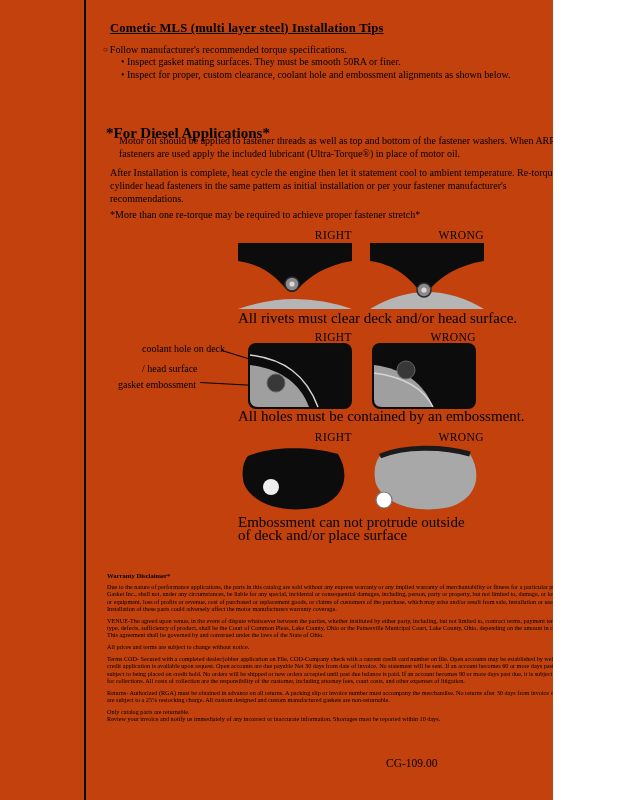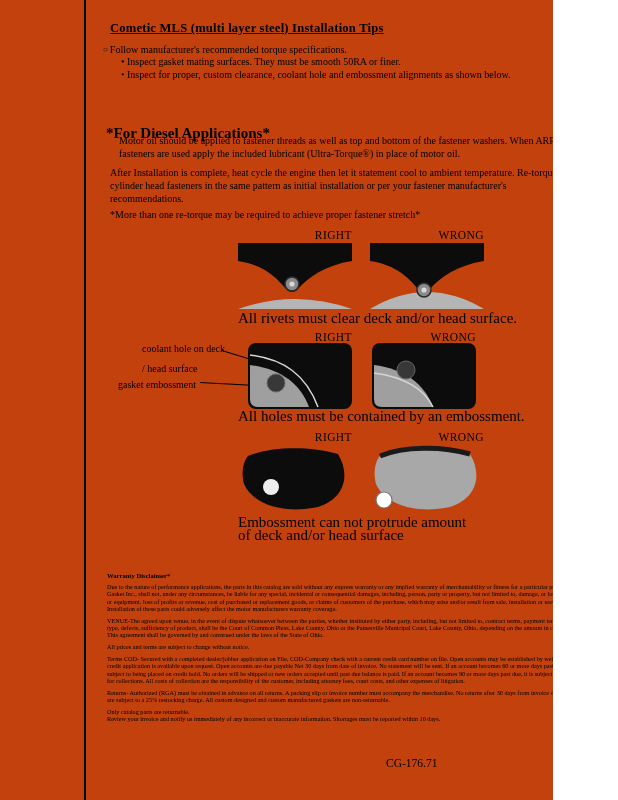--- a/index.html
+++ b/index.html
@@ -110,28 +110,28 @@
       <circle cx="33" cy="43" r="8" fill="#efefef"></circle>
     </svg>
   </div>
   <div class="panel" style="left:370px;top:444px;">
     <svg viewBox="0 0 114 68" width="114" height="68">
       <path d="M10,12 C34,2 72,2 100,10 C112,30 108,54 80,63 C48,70 16,62 6,40 C3,28 5,18 10,12 Z" fill="#a8a8a8"></path>
       <path d="M10,12 C34,2 72,2 100,10" fill="none" stroke="#1a1a1a" stroke-width="5"></path>
       <circle cx="14" cy="56" r="8" fill="#ffffff" stroke="#777" stroke-width="1.2"></circle>
     </svg>
   </div>
-  <div class="caption" style="left:238px;top:516px;width:240px;">Embossment can not protrude amount of deck and/or head surface</div>
+  <div class="caption" style="left:238px;top:516px;width:240px;">Embossment can not protrude outside of deck and/or place surface</div>
 
   <div class="fineprint">
     <h2>Warranty Disclaimer*</h2>
     <p>Due to the nature of performance applications, the parts in this catalog are sold without any express warranty or any implied warranty of merchantability or fitness for a particular purpose.  Cometic Gasket Inc., shall not, under any circumstances, be liable for any special, incidental or consequential damages, including, person, party or property, but not limited to, damage, or loss of property or equipment, loss of profits or revenue, cost of purchased or replacement goods, or claims of customers of the purchase, which may arise and/or result from sale, installation or use of these parts.  Installation of these parts could adversely affect the motor manufacturers warranty coverage.</p>
     <p>VENUE-The agreed upon venue, in the event of dispute whatsoever between the parties, whether instituted by either party, including, but not limited to, contract terms, payment terms, delivery, type, defects, sufficiency of product, shall be the Court of Common Pleas, Lake County, Ohio or the Painesville Municipal Court, Lake County, Ohio, depending on the amount in controversy.
 This agreement shall be governed by and construed under the laws of the State of Ohio.</p>
     <p>All prices and terms are subject to change without notice.</p>
     <p>Terms COD- Secured with a completed dealer/jobber application on File, COD-Company check with a current credit card number on file.  Open accounts may be established by well rated firms.  A credit application is available upon request.  Open accounts are due payable Net 30 days from date of invoice.  No statement will be sent.  If an account becomes 60 or more days past due, it is subject to being placed on credit hold.  No orders will be shipped or new orders accepted until past due balance is paid.  If an account becomes 90 or more days past due, it is subject to being placed for collections.  All costs of collection are the responsibility of the customer, including attorney fees, court costs, and other expenses of litigation.</p>
     <p>Returns- Authorized (RGA) must be obtained in advance on all returns.  A packing slip or invoice number must accompany the merchandise.  No returns after 30 days from invoice date.  All returns are subject to a 25% restocking charge.  All custom designed and custom manufactured gaskets are non-returnable.</p>
     <p>Only catalog parts are returnable.
 Review your invoice and notify us immediately of any incorrect or inaccurate information.  Shortages must be reported within 10 days.</p>
   </div>
 
-  <div class="doc-code">CG-176.71</div>
+  <div class="doc-code">CG-109.00</div>
 </div>
 
 </body></html>

